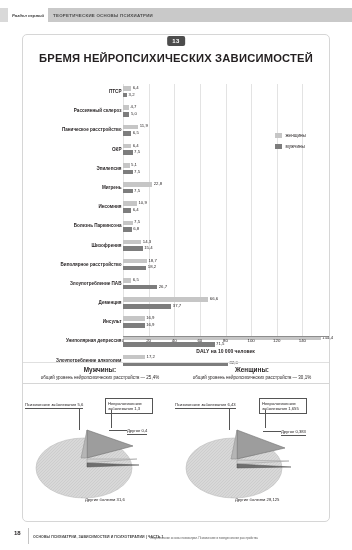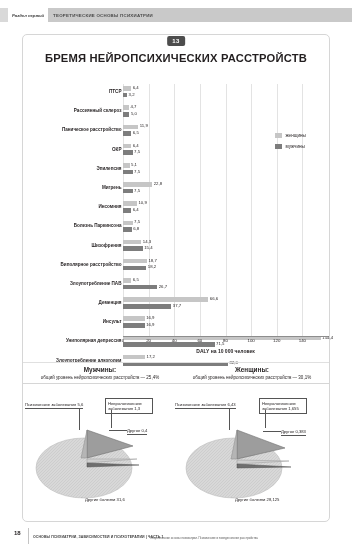--- a/index.html
+++ b/index.html
@@ -128,21 +128,21 @@
 
 <div class="runhead">
   <div class="runhead-left"></div>
   <div class="runhead-sec">Раздел первый</div>
   <div class="runhead-title">ТЕОРЕТИЧЕСКИЕ ОСНОВЫ ПСИХИАТРИИ</div>
 </div>
 
 <div class="panel"></div>
 
 <div class="badge">13</div>
-<div class="chart-title">БРЕМЯ НЕЙРОПСИХИЧЕСКИХ РАССТРОЙСТВ</div>
+<div class="chart-title">БРЕМЯ НЕЙРОПСИХИЧЕСКИХ ЗАВИСИМОСТЕЙ</div>
 
 <div class="chart">
   <div class="grid" id="grid">
       <div class="gline" style="left: 0px;"></div>
       <div class="gline" style="left: 25.625px;"></div>
       <div class="gline" style="left: 51.25px;"></div>
       <div class="gline" style="left: 76.875px;"></div>
       <div class="gline" style="left: 102.5px;"></div>
       <div class="gline" style="left: 128.125px;"></div>
       <div class="gline" style="left: 153.75px;"></div>

